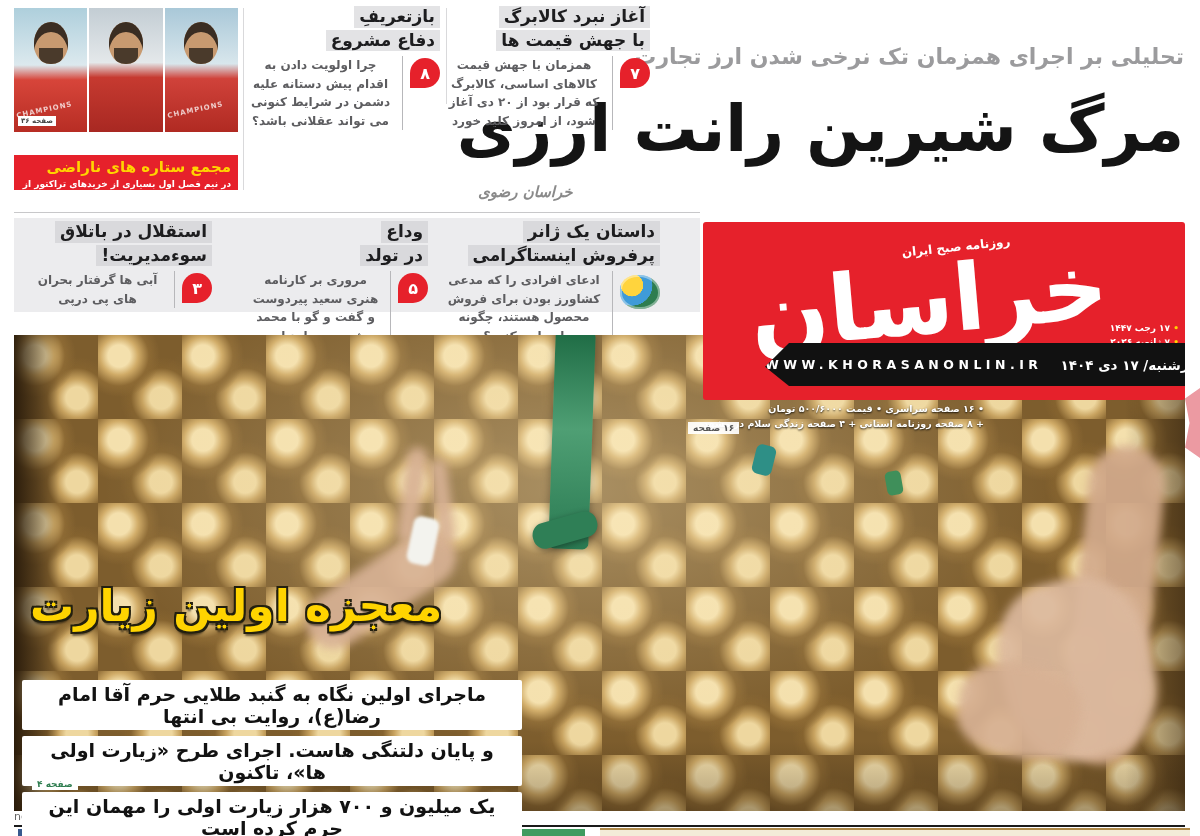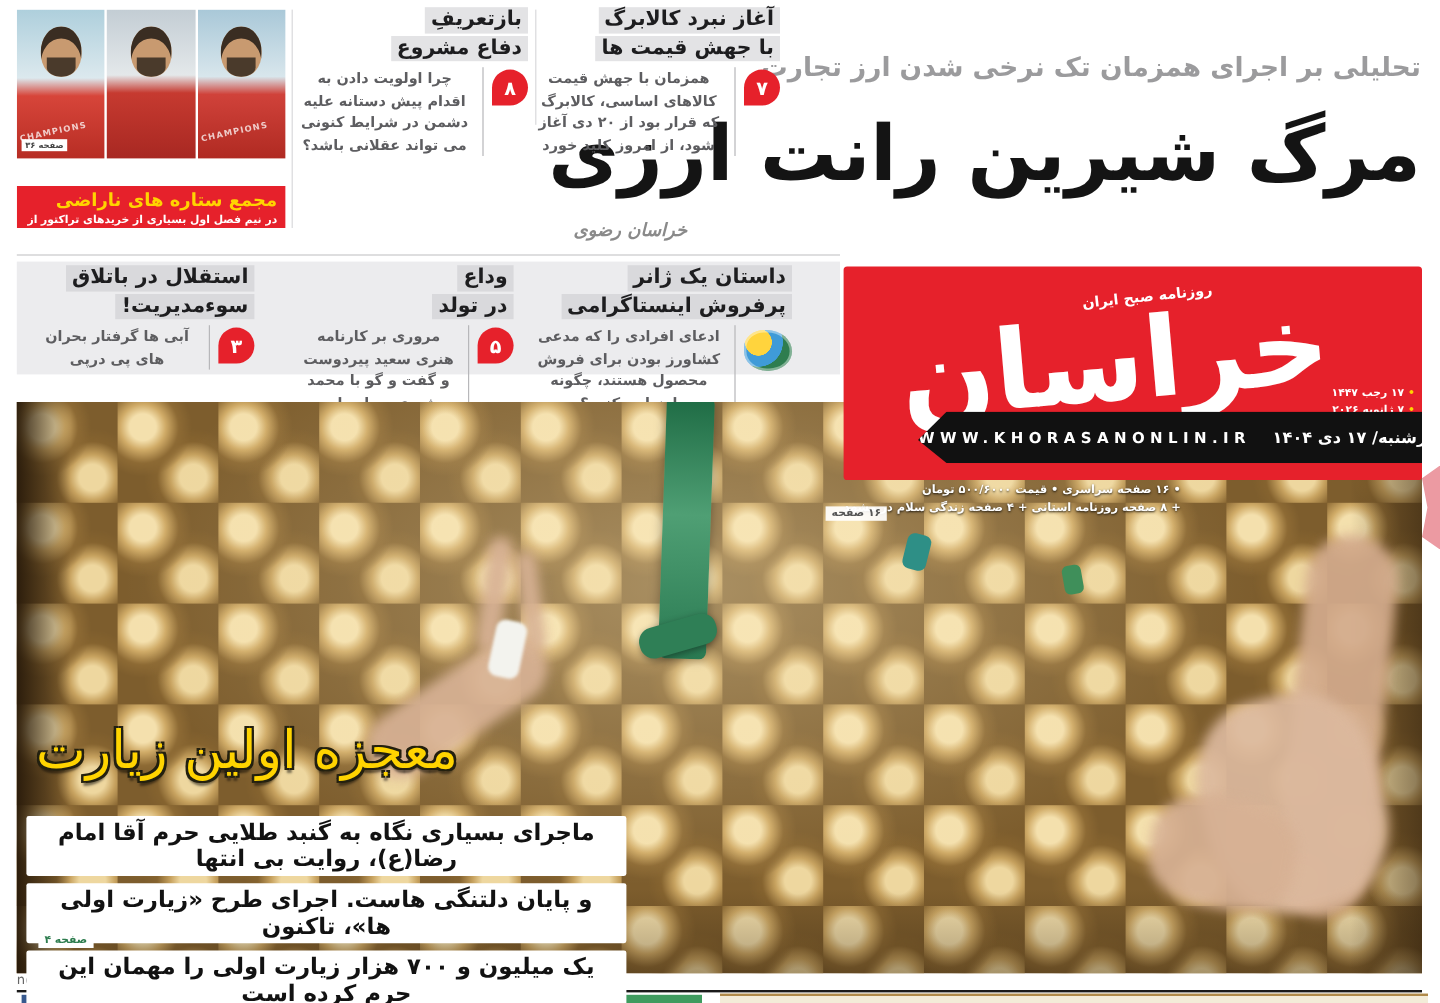--- a/index.html
+++ b/index.html
@@ -102,21 +102,21 @@
   .hand.palm-r1{left:988px;top:244px;width:150px;height:180px;border-radius:40%;
     transform:rotate(-14deg);background:#dcb99e;}
   .hand.palm-r2{left:944px;top:330px;width:122px;height:92px;border-radius:40%;
     transform:rotate(10deg);background:#d7b194;}
   
   .pages-info{position:absolute;right:216px;top:402px;width:300px;direction:rtl;text-align:right;
     color:#fff;font-size:9.5px;line-height:1.55;font-weight:bold;z-index:5;
     text-shadow:0 1px 2px rgba(0,0,0,.85);}
   .pages-badge{position:absolute;left:688px;top:422px;background:rgba(255,255,255,.92);color:#555;
     font-size:9px;font-weight:bold;padding:1px 5px;z-index:5;direction:rtl;}
-  .photo-title{position:absolute;left:30px;top:600px;font-size:44px;font-weight:400;color:#ffd400;
+  .photo-title{position:absolute;left:30px;top:580px;font-size:44px;font-weight:700;color:#ffd400;
     direction:rtl;z-index:5;letter-spacing:-1px;
     text-shadow:2px 2px 0 #23200f,-2px 2px 0 #23200f,2px -2px 0 #23200f,-2px -2px 0 #23200f,0 4px 2px rgba(0,0,0,.5);}
   .photo-lines{position:absolute;left:22px;top:680px;width:500px;text-align:center;direction:rtl;z-index:5;}
   .photo-lines .ln{display:inline-block;background:#fff;color:#121212;font-weight:bold;
     font-size:19px;padding:3px 9px;margin-bottom:6px;border-radius:2px;}
   .photo-pagebadge{position:absolute;left:32px;top:778px;background:#fff;color:#2e7d4f;
     font-size:9px;font-weight:bold;padding:1px 5px;z-index:5;direction:rtl;}
   
   .credit{position:absolute;left:14px;top:810px;font-size:11px;color:#666;direction:ltr;}
   .bottom-rule{position:absolute;left:14px;top:825px;width:1171px;height:2px;background:#1a1a1a;}
@@ -252,21 +252,21 @@
   </div>
 
   <div class="pages-info">
     <span>• ۱۶ صفحه سراسری • قیمت ۵۰۰/۶۰۰۰ تومان</span><br>
     <span>+ ۸ صفحه روزنامه استانی + ۴ صفحه زندگی سلام در مشهد</span>
   </div>
   <div class="pages-badge">۱۶ صفحه</div>
 
   <div class="photo-title">معجزه اولین زیارت</div>
   <div class="photo-lines">
-    <div><span class="ln">ماجرای بسیاری نگاه به گنبد طلایی حرم آقا امام رضا(ع)، روایت بی انتها</span></div>
+    <div><span class="ln">ماجرای اولین نگاه به گنبد طلایی حرم آقا امام رضا(ع)، روایت بی انتها</span></div>
     <div><span class="ln">و پایان دلتنگی هاست. اجرای طرح «زیارت اولی ها»، تاکنون</span></div>
     <div><span class="ln">یک میلیون و ۷۰۰ هزار زیارت اولی را مهمان این حرم کرده است</span></div>
   </div>
   <div class="photo-pagebadge">صفحه ۴</div>
 
   <div class="credit">news.razavi.ir : عکس</div>
   <div class="bottom-rule"></div>
   <div class="nb navy"></div>
   <div class="nb green"></div>
   <div class="nb beige"></div>

